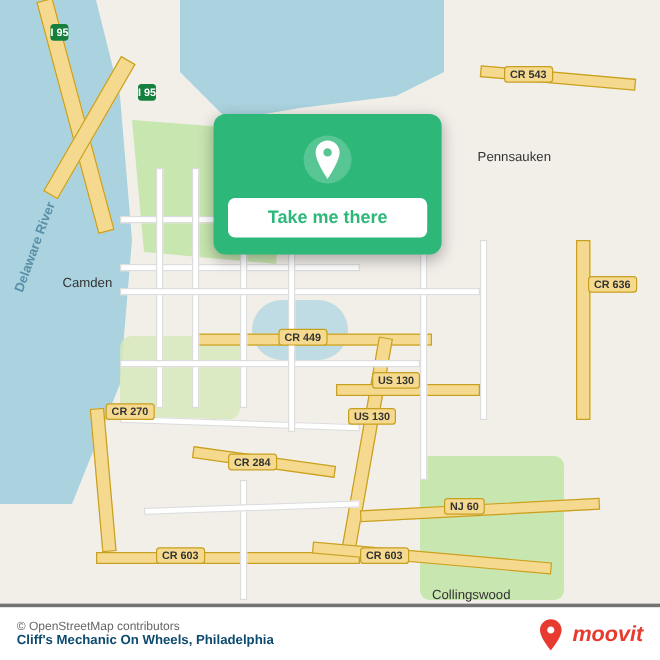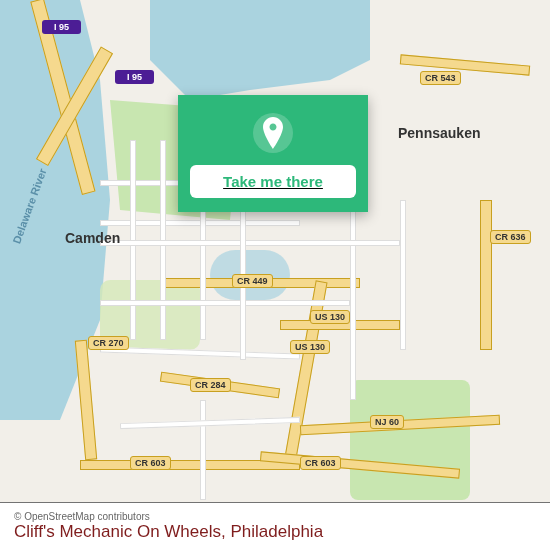--- a/index.html
+++ b/index.html
@@ -268,40 +268,39 @@
       white-space: nowrap;
       background: #f5d98e;
       border: 1px solid #c8a020;
       padding: 1px 4px;
       border-radius: 3px;
     }
 
     
     .city-label {
       position: absolute;
-      font-size: 14px;
-      font-weight: bold;
+      font-size: 11px;
+      font-weight: normal;
       color: #333;
     }
 
     
     .popup-card {
       position: absolute;
       top: 95px;
       left: 178px;
       width: 190px;
       background: #2db87a;
-      border-radius: 0;
+      border-radius: 10px;
       padding: 16px 12px 14px;
       display: flex;
       flex-direction: column;
       align-items: center;
       box-shadow: 0 4px 12px rgba(0,0,0,0.3);
       z-index: 100;
-      text-decoration: underline;
     }
 
     .popup-pin {
       width: 44px;
       height: 44px;
       margin-bottom: 10px;
     }
 
     .popup-btn {
       background: white;
@@ -320,38 +319,38 @@
     .bottom-bar {
       position: absolute;
       bottom: 0;
       left: 0;
       width: 100%;
       background: white;
       padding: 8px 14px;
       display: flex;
       align-items: center;
       justify-content: space-between;
-      border-top: 1px solid #737373;
+      border-top: 3px solid #737373;
       z-index: 200;
     }
 
     .bottom-info {
       display: flex;
       flex-direction: column;
     }
 
     .bottom-attribution {
       font-size: 10px;
       color: #666;
     }
 
     .bottom-place {
-      font-size: 17px;
-      font-weight: 400;
-      color: #7f1d1d;
+      font-size: 11px;
+      font-weight: 700;
+      color: #0c4a6e;
     }
 
     .moovit-logo {
       display: flex;
       align-items: center;
       gap: 4px;
     }
 
     .moovit-icon {
       width: 28px;
@@ -361,25 +360,25 @@
     .moovit-text {
       font-size: 18px;
       font-weight: bold;
       color: #e63b2e;
       font-style: italic;
     }
 
     
     .shield-badge {
       position: absolute;
-      background: #4c1d95;
+      background: #15803d;
       color: white;
       font-size: 9px;
       font-weight: bold;
-      padding: 2px 12px;
+      padding: 2px 0;
       border-radius: 3px;
       z-index: 50;
     }
   </style>
 </head>
 <body>
 
 <div id="map-container">
   <div class="map-bg"></div>
 
@@ -421,35 +420,43 @@
   <span class="shield-badge" style="top:20px; left:42px;">I 95</span>
   <span class="shield-badge" style="top:70px; left:115px;">I 95</span>
   <span class="road-badge" style="top:274px; left:232px;">CR 449</span>
   <span class="road-badge" style="top:336px; left:88px;">CR 270</span>
   <span class="road-badge" style="top:456px; left:130px;">CR 603</span>
   <span class="road-badge" style="top:456px; left:300px;">CR 603</span>
   <span class="road-badge" style="top:378px; left:190px;">CR 284</span>
   <span class="road-badge" style="top:310px; left:310px;">US 130</span>
   <span class="road-badge" style="top:340px; left:290px;">US 130</span>
   <span class="road-badge" style="top:415px; left:370px;">NJ 60</span>
-  <span class="road-badge" style="top:71px; left:420px;">CR 543</span>
+  <span class="road-badge" style="top:55px; left:420px;">CR 543</span>
   <span class="road-badge" style="top:230px; left:490px;">CR 636</span>
 
-  <span class="city-label" style="top:230px; left:65px;">Camden</span>
+  <span class="city-label" style="top:230px; left:52px;">Camden</span>
   <span class="city-label" style="top:125px; left:398px;">Pennsauken</span>
+  <span class="city-label" style="top:490px; left:360px;">Collingswood</span>
 
   <span style="position:absolute; top:200px; left:-10px; font-size:11px; color:#5a8fa8; font-weight:600; transform:rotate(-70deg); transform-origin:center; white-space:nowrap;">Delaware River</span>
 
   <div class="popup-card">
     <svg class="popup-pin" viewBox="0 0 44 44" fill="none" xmlns="http://www.w3.org/2000/svg">
       <circle cx="22" cy="22" r="20" fill="white" fill-opacity="0.2"></circle>
       <path d="M22 6C16.48 6 12 10.48 12 16c0 7.5 10 22 10 22s10-14.5 10-22c0-5.52-4.48-10-10-10zm0 13.5c-1.93 0-3.5-1.57-3.5-3.5s1.57-3.5 3.5-3.5 3.5 1.57 3.5 3.5-1.57 3.5-3.5 3.5z" fill="white"></path>
     </svg>
     <button class="popup-btn">Take me there</button>
   </div>
 
   <div class="bottom-bar">
     <div class="bottom-info">
       <span class="bottom-attribution">© OpenStreetMap contributors</span>
       <span class="bottom-place">Cliff's Mechanic On Wheels, Philadelphia</span>
     </div>
+    <div class="moovit-logo">
+
+      <svg class="moovit-icon" viewBox="0 0 28 28" xmlns="http://www.w3.org/2000/svg">
+        <path d="M14 2C9.03 2 5 6.03 5 11c0 6.5 9 17 9 17s9-10.5 9-17c0-4.97-4.03-9-9-9zm0 12c-1.66 0-3-1.34-3-3s1.34-3 3-3 3 1.34 3 3-1.34 3-3 3z" fill="#e63b2e"></path>
+      </svg>
+      <span class="moovit-text">moovit</span>
+    </div>
   </div>
 </div>
 
 </body></html>

